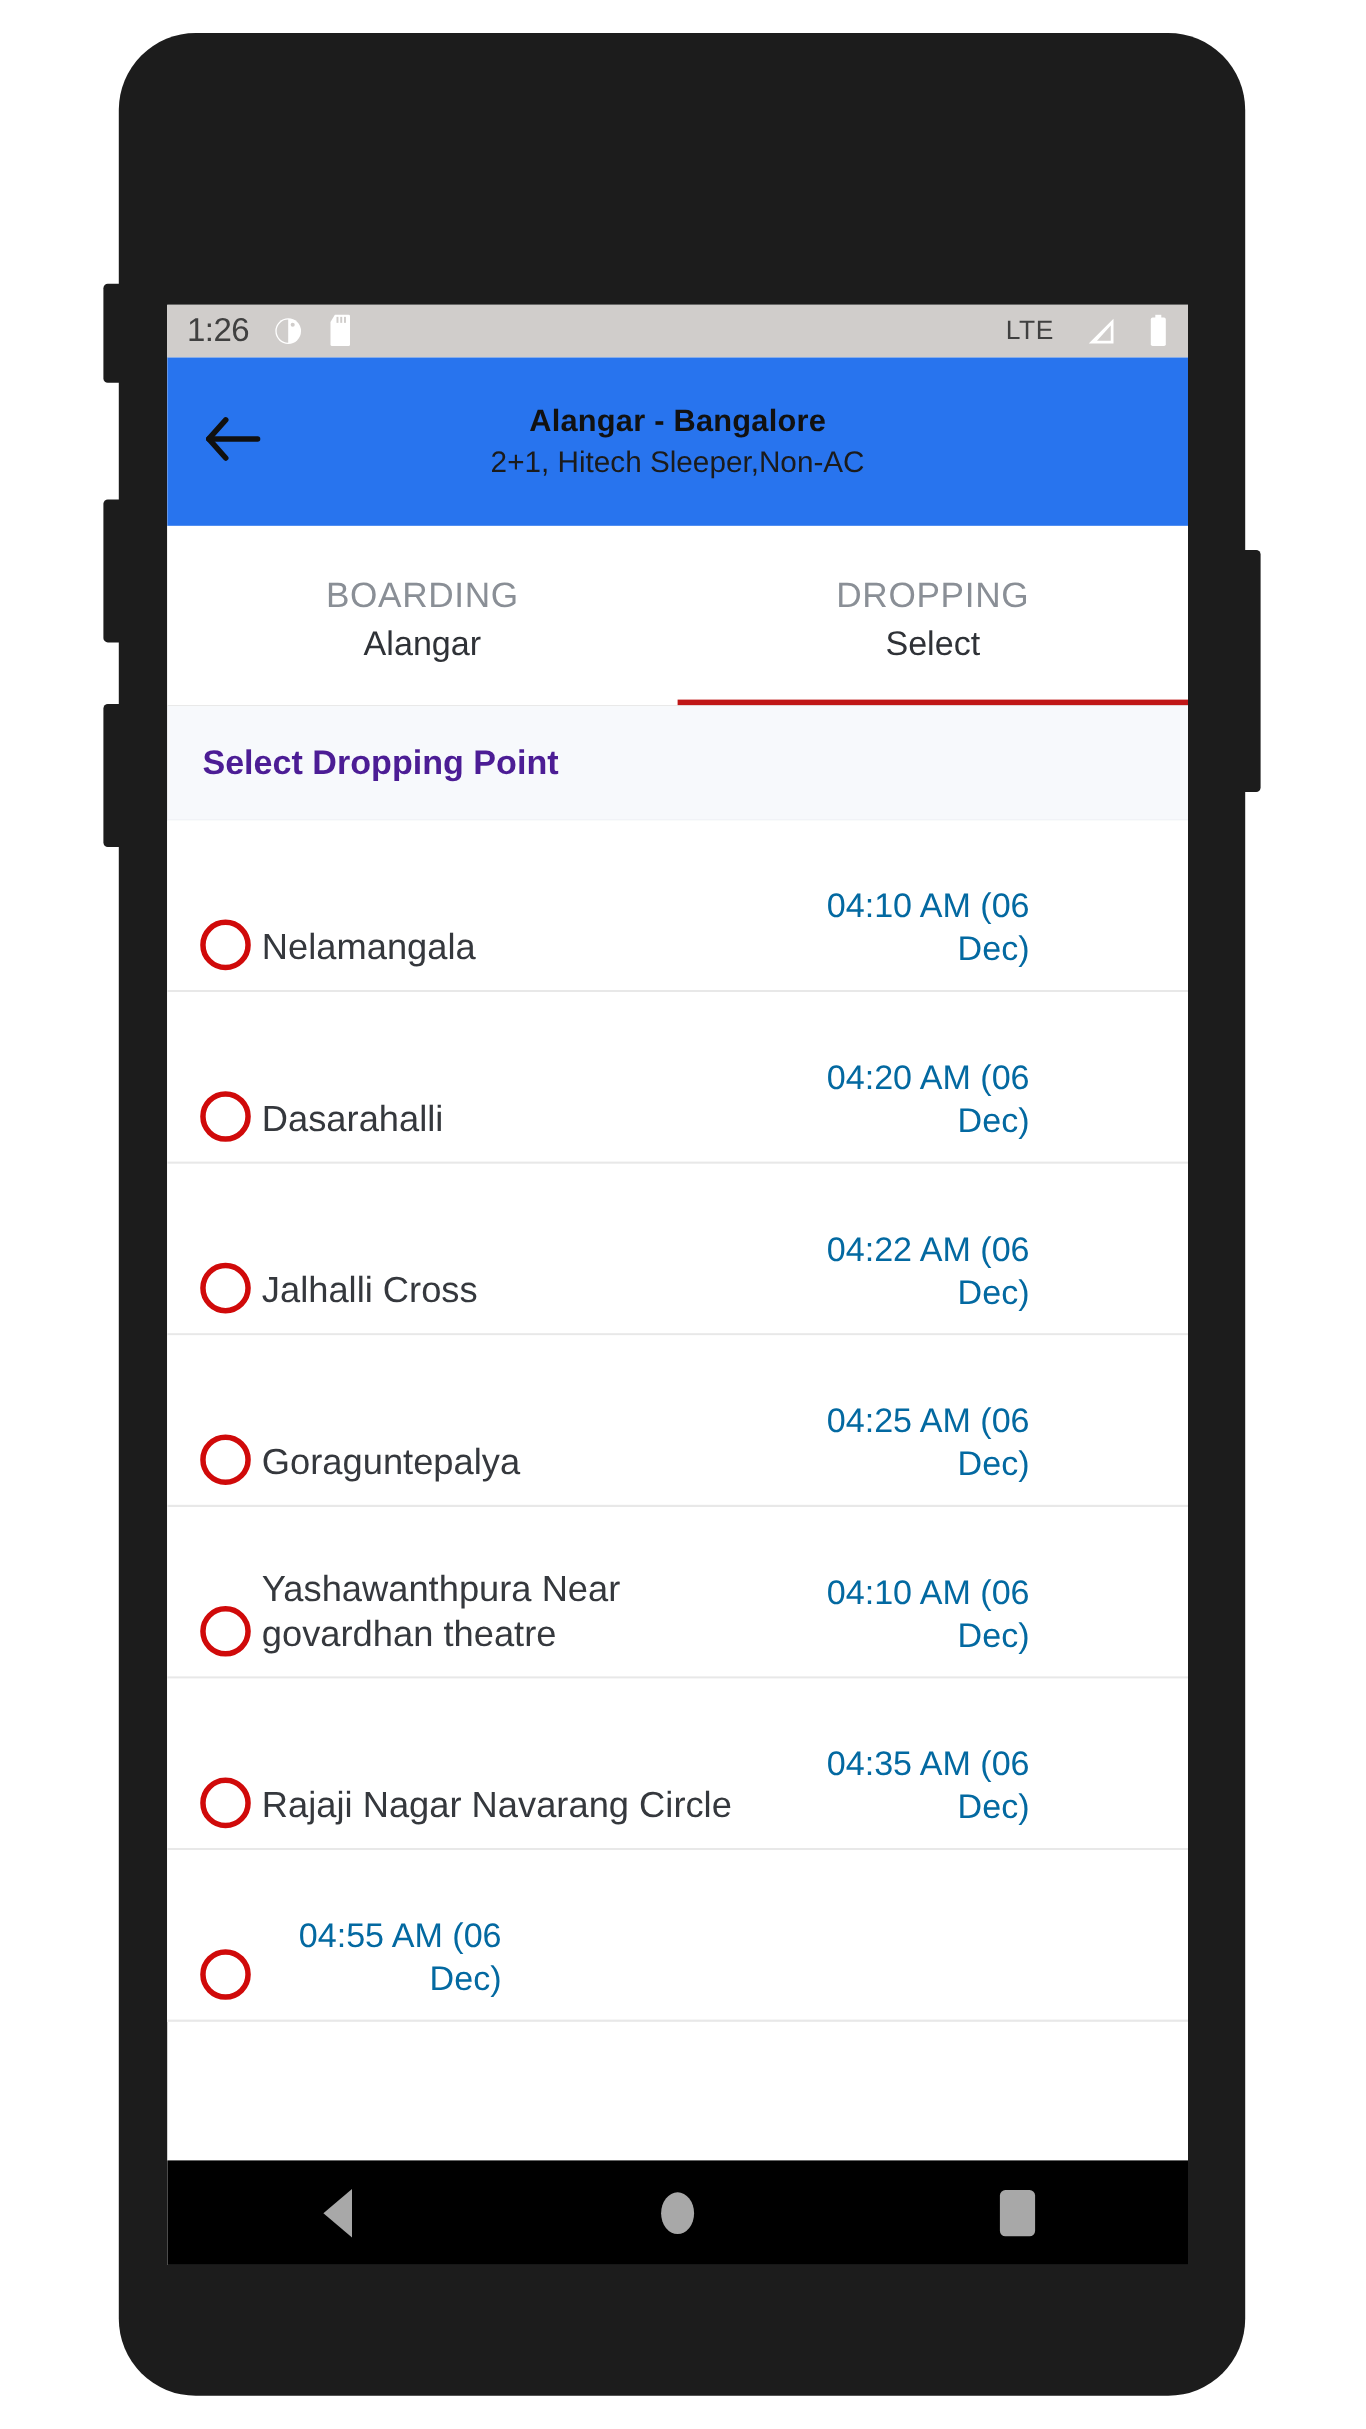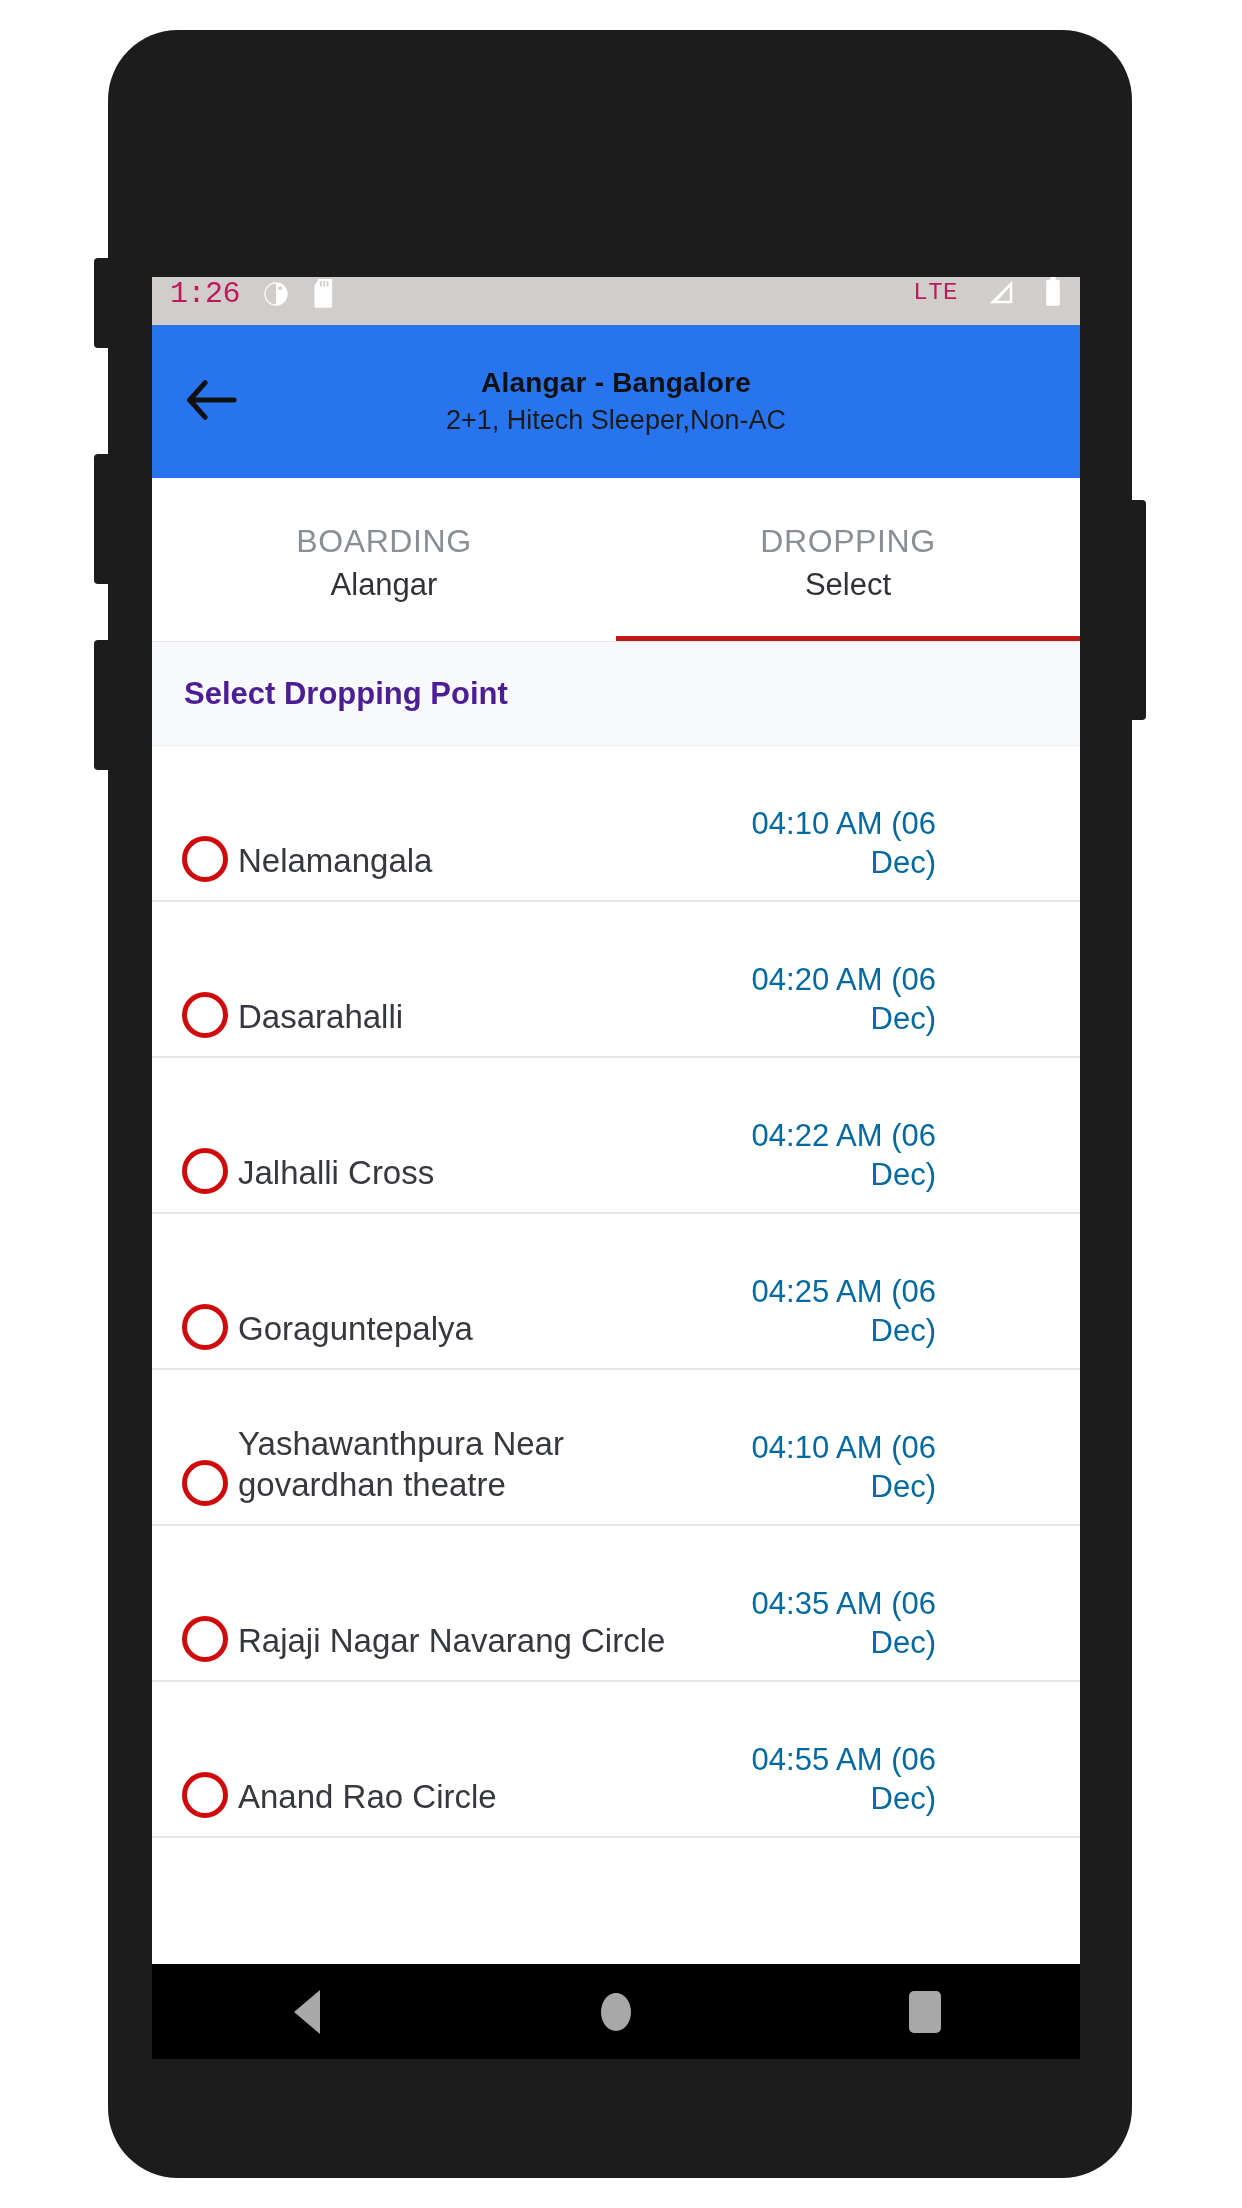--- a/index.html
+++ b/index.html
@@ -29,24 +29,23 @@
     position:absolute;
     left:152px; top:277px;
     width:928px; height:1782px;
     background:#ffffff;
     overflow:hidden;
   }
 
   
   #status-bar{
     height:48px; background:#d0cdcb;
-    display:flex; align-items:flex-start;
+    display:flex; align-items:center;
     padding:0 18px;
-    color:#be185d;
-    font-family:Liberation Mono, monospace;
+    color:#404040;
   }
   #status-left{ display:flex; align-items:center; gap:22px; }
   #status-right{ margin-left:auto; display:flex; align-items:center; gap:28px; }
   #clock{ font-size:30px; letter-spacing:-0.5px; }
   .sb-icon{ display:inline-flex; align-items:center; }
   #lte-label{ font-size:24px; letter-spacing:0.5px; }
 
   
   #app-bar{
     height:153px; background:#2874ee;
@@ -259,21 +258,20 @@
         <span class="stop-name">Yashawanthpura Near govardhan theatre</span>
         <span class="stop-time">04:10 AM (06 Dec)</span>
       </div>
       <div class="stop-row">
         <span class="radio" style="border-color: rgb(208, 10, 10);"></span>
         <span class="stop-name">Rajaji Nagar Navarang Circle</span>
         <span class="stop-time">04:35 AM (06 Dec)</span>
       </div>
       <div class="stop-row">
         <span class="radio" style="border-color: rgb(208, 10, 10);"></span>
-        <span class="stop-name">Anand Rao Circle</span>
         <span class="stop-time">04:55 AM (06 Dec)</span>
       </div>
     </div>
 
   <div id="nav-bar">
     <div class="nav-btn">
       <span id="nav-back-icon"></span>
     </div>
     <div class="nav-btn">
       <span id="nav-home-icon"></span>

